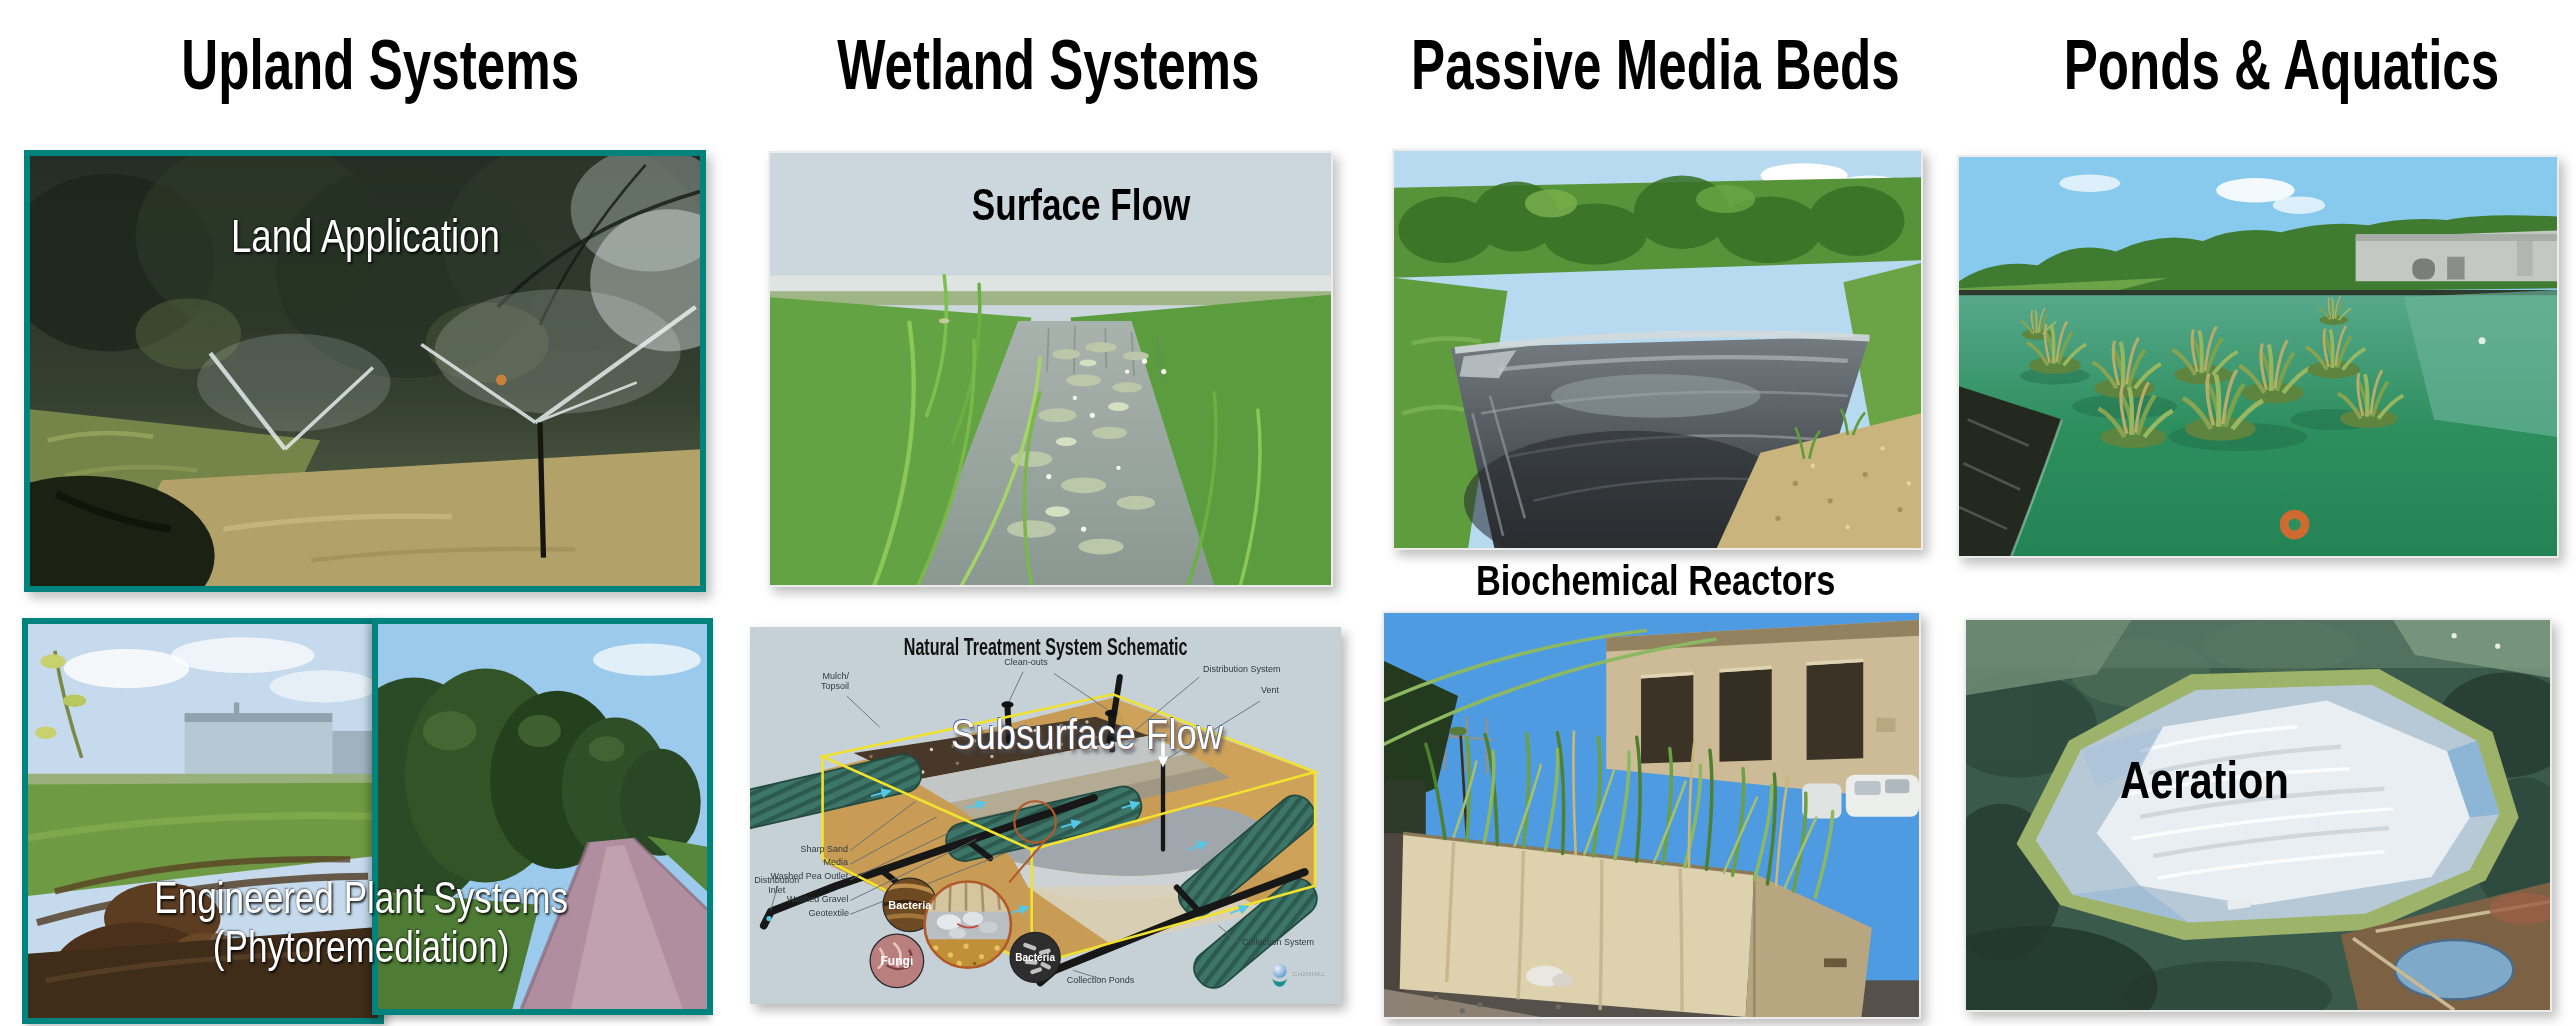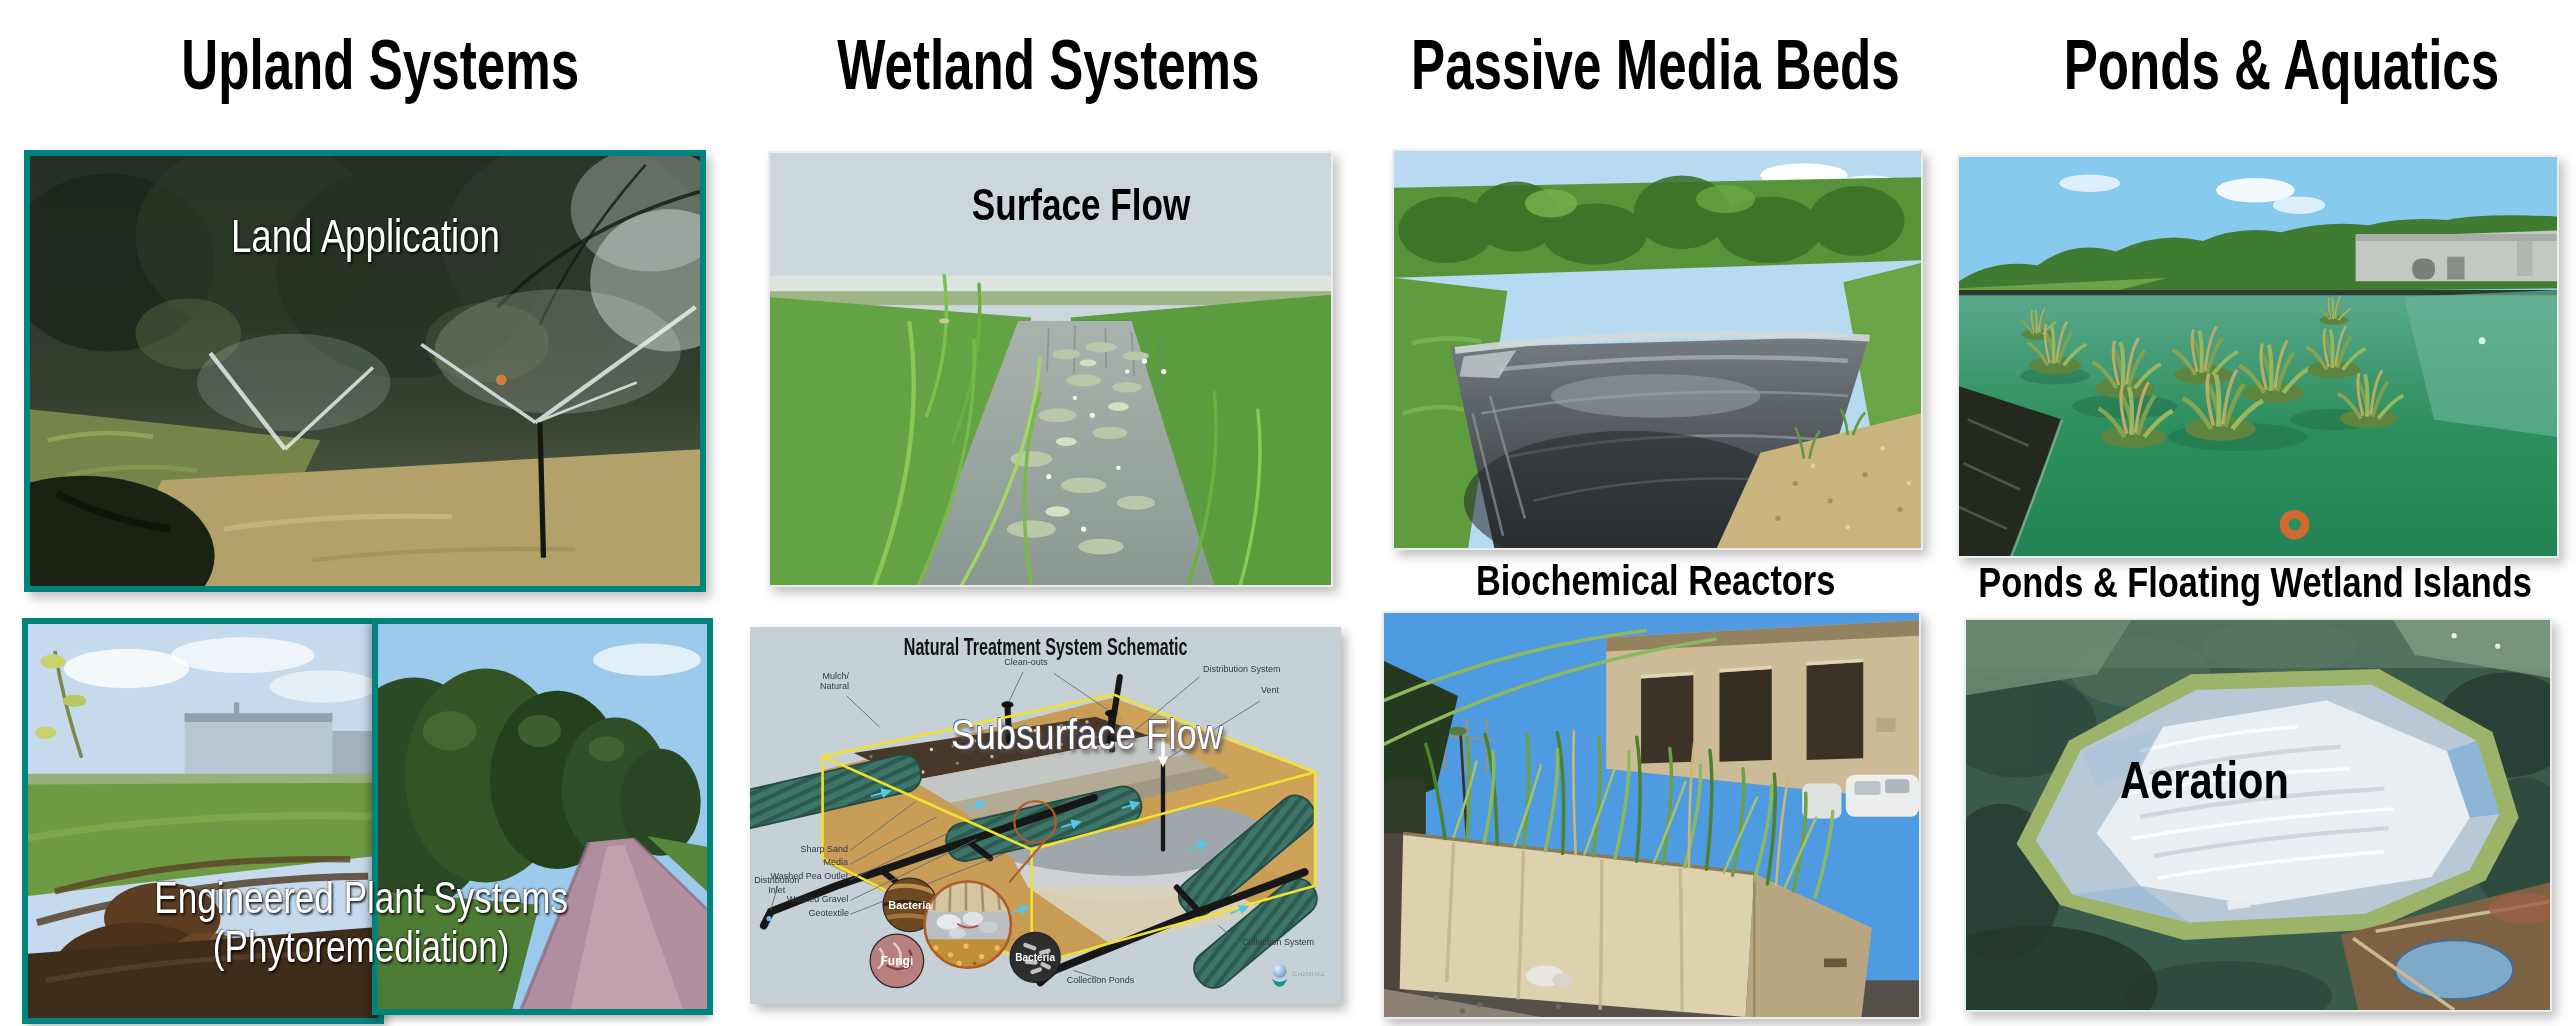--- a/index.html
+++ b/index.html
@@ -390,21 +390,21 @@
       <text x="330" y="387" text-anchor="middle" font-size="12" font-weight="bold" fill="#fff" textLength="46" lengthAdjust="spacingAndGlyphs">Bacteria</text>
       <g>
         <circle cx="613" cy="399" r="8" fill="url(#ball)"></circle>
         <path d="M604,408 q9,7 18,0 l-4,7 q-5,4 -10,0 z" fill="#1b8f8f"></path>
       </g>
       <text x="628" y="404" font-size="7" fill="#8a9298" opacity=".75" textLength="38" lengthAdjust="spacingAndGlyphs">CH2MHILL</text>
     </svg>
     <div class="schem-title">
         <span class="cond" style="transform:scaleX(.7);">Natural Treatment System Schematic</span>
       </div>
-    <div class="schlbl r" style="left:45px;top:45px;width:54px;">Mulch/ Natural</div>
+    <div class="schlbl r" style="left:45px;top:45px;width:54px;">Mulch/ Topsoil</div>
     <div class="schlbl c" style="left:233px;top:31px;width:86px;">Clean-outs</div>
     <div class="schlbl" style="left:453px;top:38px;width:112px;">Distribution System</div>
     <div class="schlbl" style="left:511px;top:59px;width:35px;">Vent</div>
     <div class="schlbl c" style="left:1.7px;top:249px;width:50px;">Distribution Inlet</div>
     <div class="schlbl r" style="left:29px;top:218px;width:69px;">Sharp Sand</div>
     <div class="schlbl r" style="left:29px;top:231px;width:69px;">Media</div>
     <div class="schlbl r" style="left:17.3px;top:245px;width:81px;">Washed Pea Outlet</div>
     <div class="schlbl r" style="left:10.4px;top:268px;width:88px;">Washed Gravel</div>
     <div class="schlbl r" style="left:21px;top:282px;width:78px;">Geotextile</div>
     <div class="schlbl" style="left:492px;top:311px;width:95px;">Collection System</div>
@@ -632,23 +632,20 @@
           <line x1="5" y1="350" x2="70" y2="380"></line>
           <line x1="0" y1="400" x2="55" y2="425"></line>
       </g>
       <path d="M118,300 Q90,380 60,456" stroke="#9ac8b0" stroke-width="3" fill="none" opacity=".6"></path>
       <circle cx="385" cy="420" r="17" fill="#cf6a30"></circle>
       <circle cx="385" cy="420" r="7" fill="#2e8f5e"></circle>
       <circle cx="600" cy="210" r="4" fill="#eef4f0" opacity=".9"></circle>
     </svg>
   </div>
 
-  <div class="caption" style="left:1948px;top:558px;width:615px;">
-      <span class="cond" style="transform:scaleX(.8);">Ponds &amp; Floating Wetland Islands</span>
-    </div>
 
   <div class="photo plain" style="left:1964px;top:618px;width:584px;height:390px;">
     <svg viewBox="0 0 670 446" preserveAspectRatio="none" aria-hidden="true">
       <rect width="670" height="446" fill="#3a5a4c"></rect>
       <g opacity=".8">
         <ellipse cx="60" cy="120" rx="90" ry="60" fill="#2d483c"></ellipse>
           <ellipse cx="200" cy="60" rx="80" ry="40" fill="#4c6c56"></ellipse>
         <ellipse cx="620" cy="120" rx="80" ry="60" fill="#243a30"></ellipse>
           <ellipse cx="360" cy="30" rx="90" ry="30" fill="#4c6c56"></ellipse>
         <ellipse cx="640" cy="260" rx="60" ry="80" fill="#2d483c"></ellipse>

